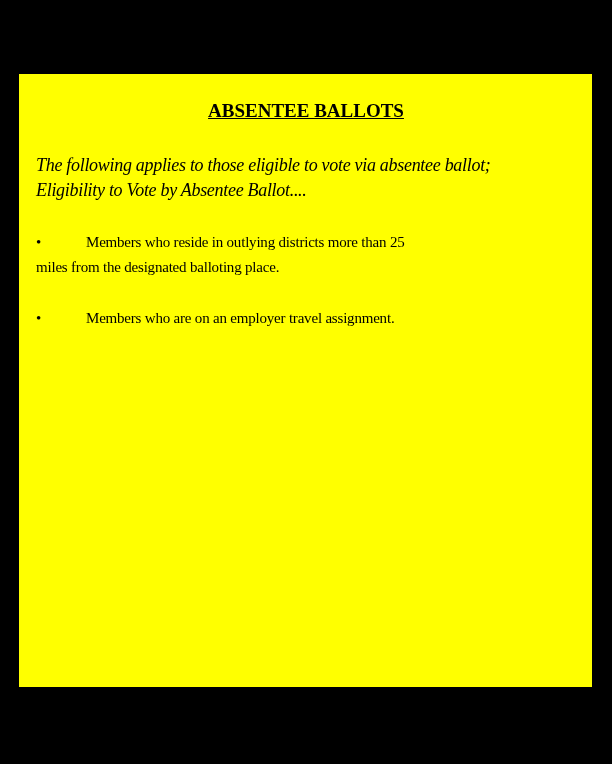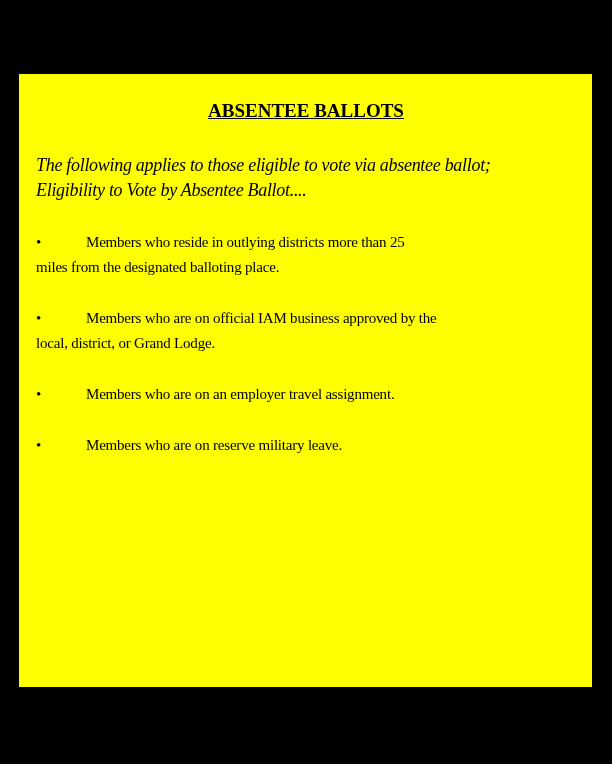--- a/index.html
+++ b/index.html
@@ -69,22 +69,19 @@
     <p class="intro">The following applies to those eligible to vote via absentee ballot;
 Eligibility to Vote by Absentee Ballot....</p>
 
     <div>
 
       <p class="bullet-item"><span class="bullet-glyph">•</span><span class="bullet-text">Members who reside in outlying districts more than 25
 miles from the designated balloting place.</span></p>
 
 
 
-      <p class="bullet-item"><span class="bullet-glyph">•</span><span class="bullet-text">Members who are on official IAM business approved by the
-local, district, or Grand Lodge.</span></p>
 
       <p class="bullet-item"><span class="bullet-glyph">•</span><span class="bullet-text">Members who are on an employer travel assignment.</span></p>
 
-      <p class="bullet-item"><span class="bullet-glyph">•</span><span class="bullet-text">Members who are on reserve military leave.</span></p>
 
     </div>
   </div>
 </div>
 
 </body></html>

